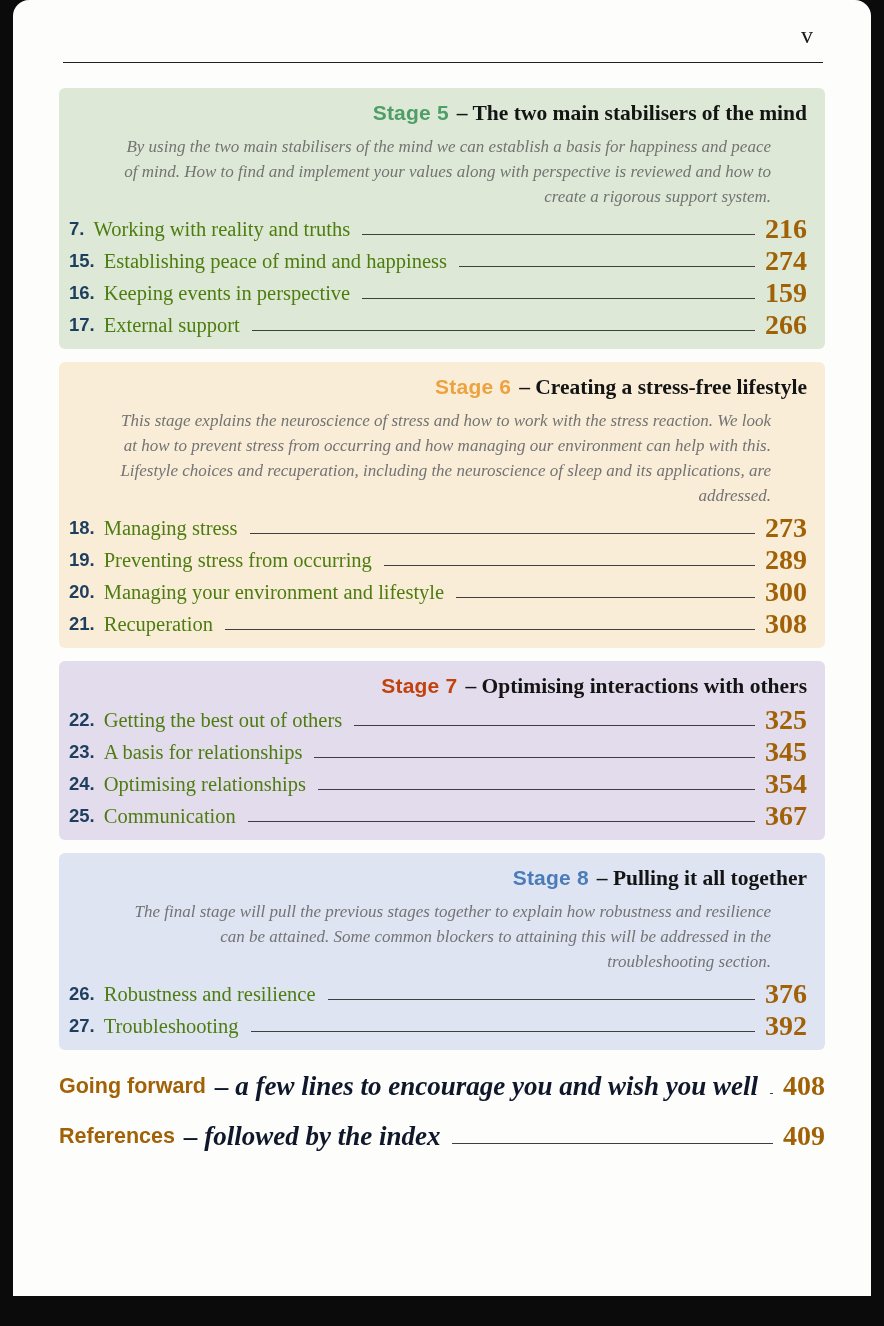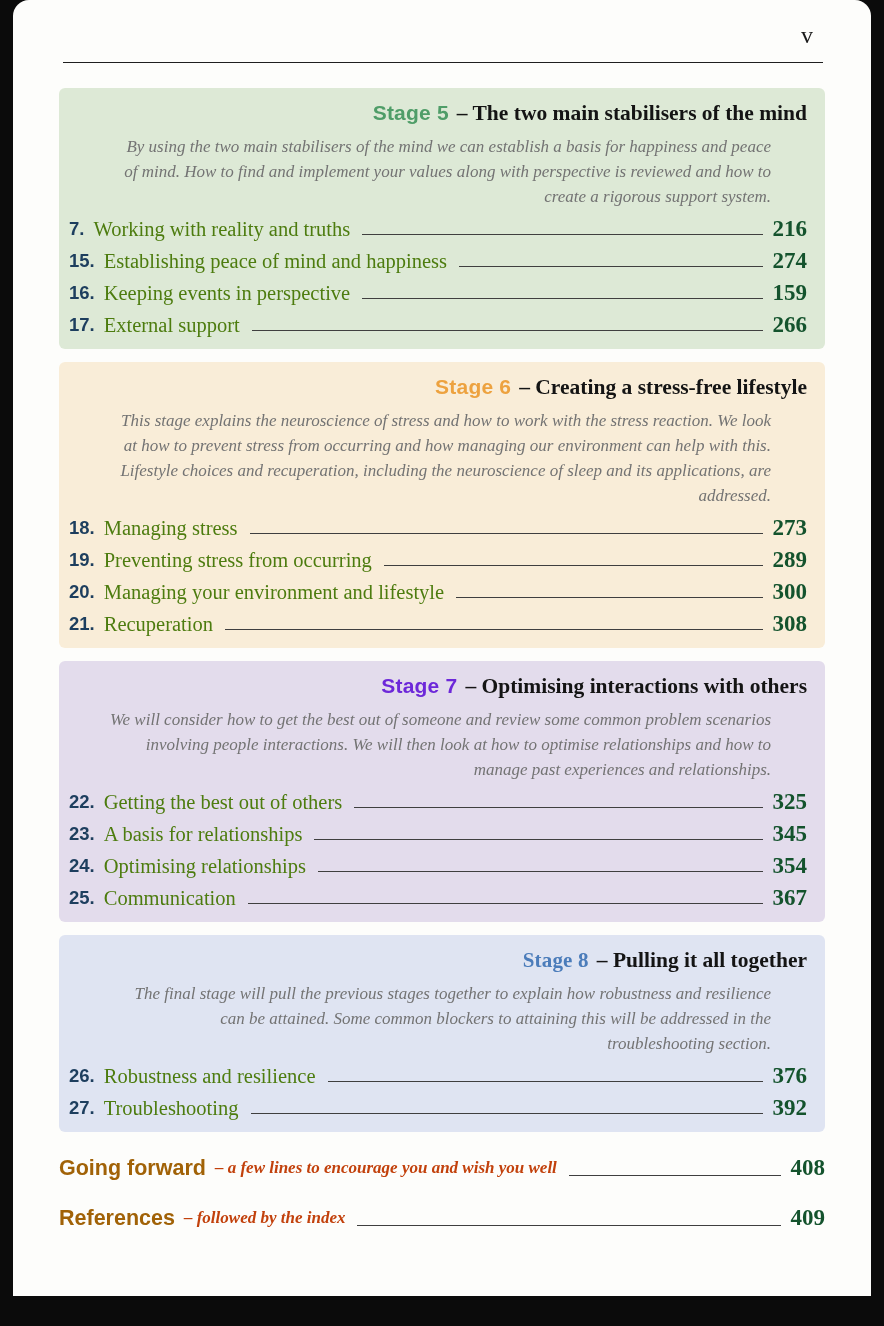--- a/index.html
+++ b/index.html
@@ -33,22 +33,22 @@
     padding:10px 18px 12px 10px;
     margin-bottom:13px;
     text-align:right;
   }
   .s0 { background:#dde9d6; }
   .s1 { background:#f9edd8; }
   .s2 { background:#e3dcec; }
   .s3 { background:#dfe4f2; }
   .s0 .stage-label { color:#4f9d68; }
   .s1 .stage-label { color:#eda23f; }
-  .s2 .stage-label { color:#6d28d9; }
-  .s3 .stage-label { color:#4b7cba;font-family:Liberation Serif, serif; }
+  .s2 .stage-label { color:#c2410c; }
+  .s3 .stage-label { color:#4b7cba; }
 
   .stage-heading { margin:0; line-height:28px; }
   .stage-label {
     font-family:"Liberation Sans", sans-serif;
     font-weight:800; font-size:21px; letter-spacing:.2px;
     margin-right:8px;
   }
   .stage-title {
     font-family:"Liberation Serif", serif;
     font-weight:700; font-size:21.5px; color:#141414;
@@ -67,31 +67,31 @@
     font-family:"Liberation Sans", sans-serif;
     font-weight:700; font-size:18.5px; color:#1d3e5e;
     margin-right:9px;
   }
   .title { font-size:20.5px; color:#4d7c0f; white-space:nowrap; }
   .leader {
     flex:1; height:0;
     border-bottom:1.4px solid #3f3f3f;
     margin:0 10px 6px 12px;
   }
-  .pg { font-weight:700; font-size:23px; color:#14532d; }
+  .pg { font-weight:700; font-size:28px; color:#a16207; }
 
   .footer-row { margin-top:22px; line-height:28px; }
   .footer-label {
     font-family:"Liberation Sans", sans-serif;
     font-weight:800; font-size:21.5px; color:#a16207;
     margin-right:9px; white-space:nowrap;
   }
   .footer-note {
     font-weight:700; font-style:italic;
-    font-size:17px; color:#c2410c; white-space:nowrap;
+    font-size:27px; color:#0f172a; white-space:nowrap;
   }
 </style>
 </head>
 <body>
 
 <div class="photo">
   <div class="page">
 
     <div class="folio">v</div>
     <div class="folio-rule"></div>
@@ -157,21 +157,20 @@
           <span class="title">Recuperation</span>
           <span class="leader"></span>
           <span class="pg">308</span>
         </div>
       </section>
 
       <section class="stage s2">
         <h2 class="stage-heading">
           <span class="stage-label">Stage 7</span><span class="stage-title">– Optimising interactions with others</span>
         </h2>
-        <p class="stage-desc">We will consider how to get the best out of someone and review some common problem scenarios involving people interactions. We will then look at how to optimise relationships and how to manage past experiences and relationships.</p>
         <div class="row">
           <span class="num">22.</span>
           <span class="title">Getting the best out of others</span>
           <span class="leader"></span>
           <span class="pg">325</span>
         </div>
         <div class="row">
           <span class="num">23.</span>
           <span class="title">A basis for relationships</span>
           <span class="leader"></span>

